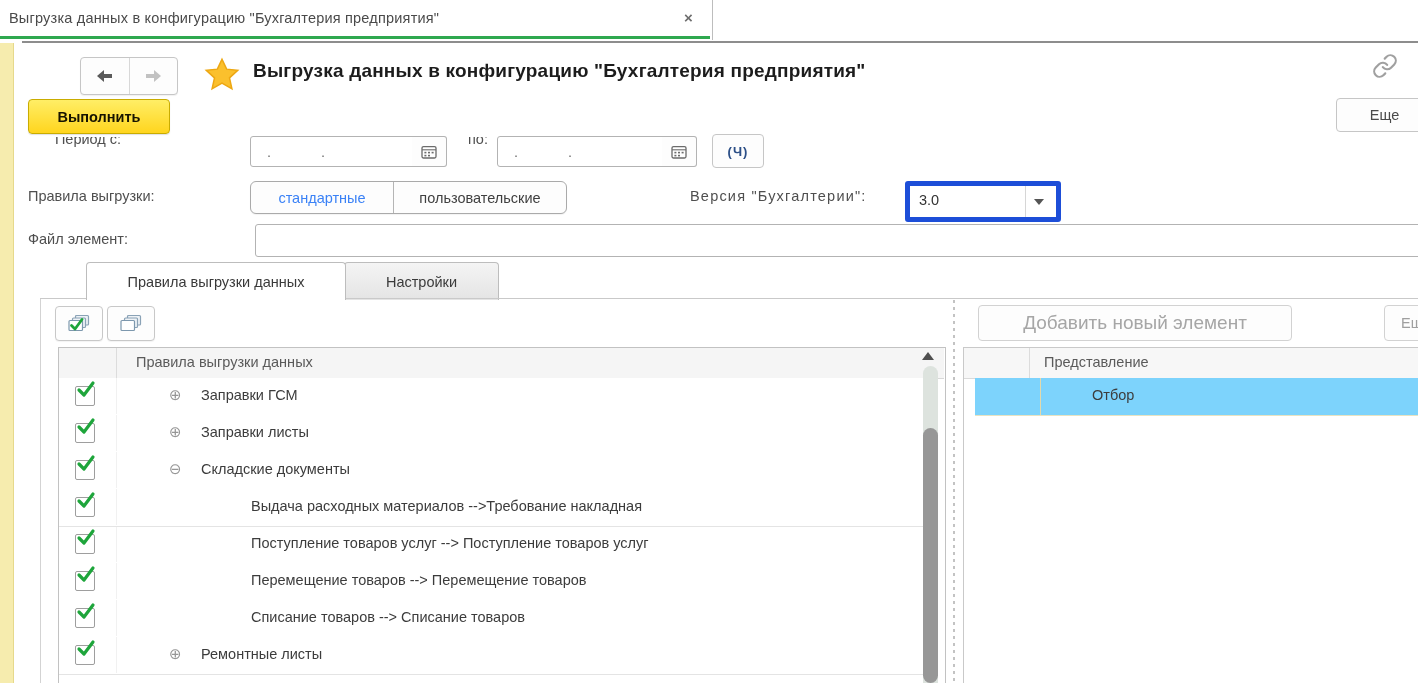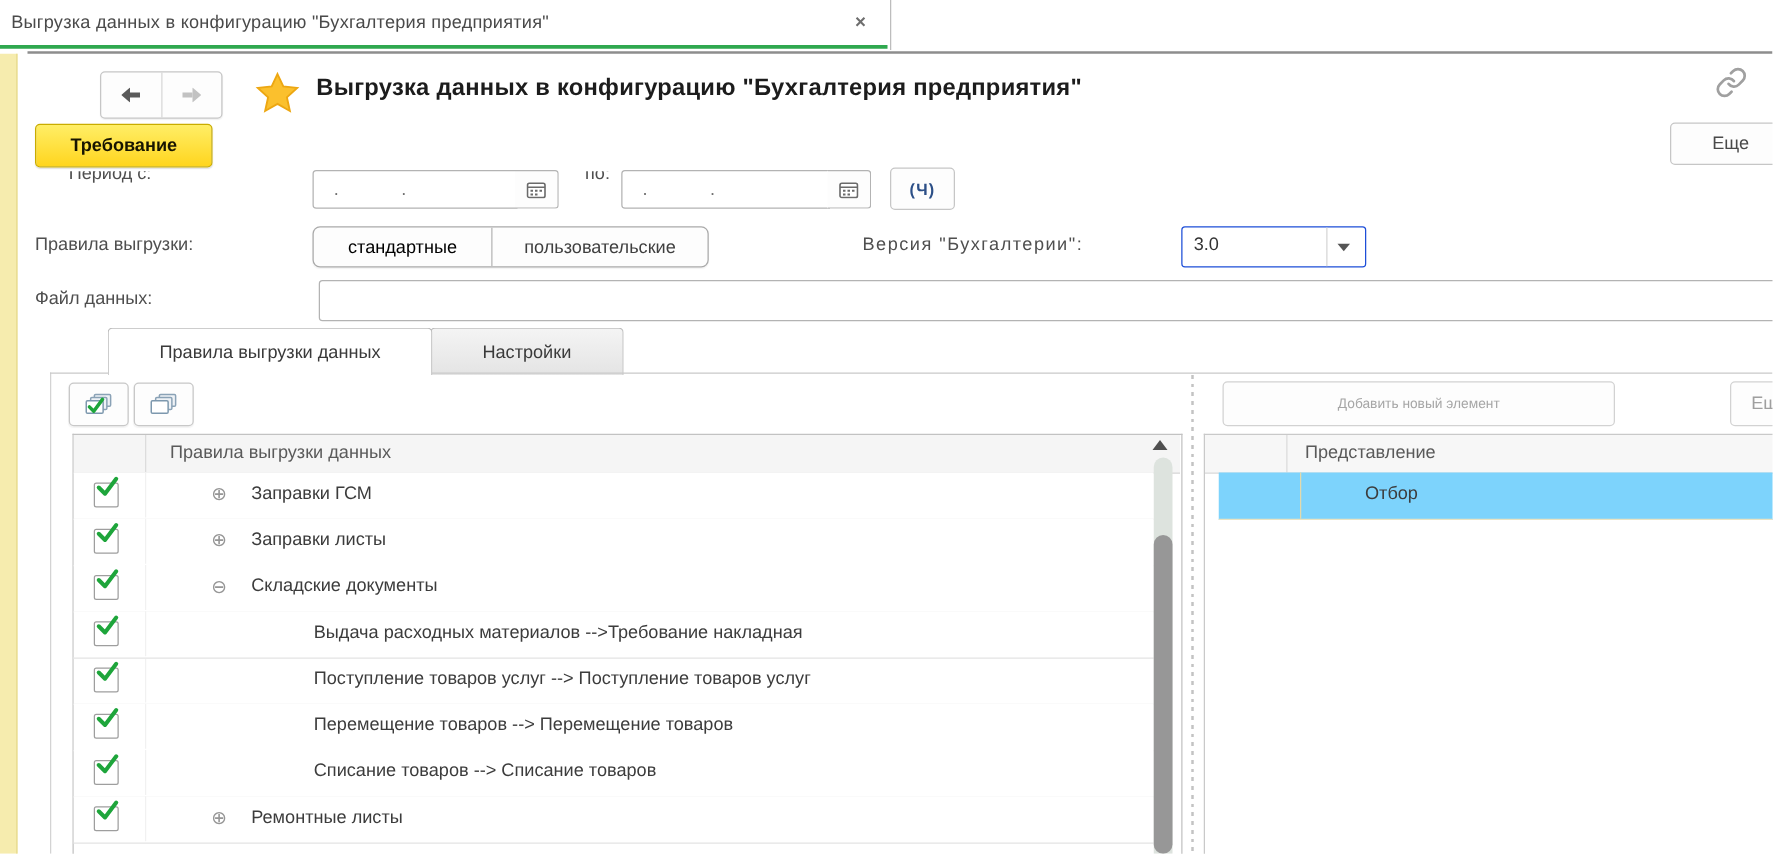--- a/index.html
+++ b/index.html
@@ -41,23 +41,23 @@
   
   .lbl{font-size:14.5px;color:#4f4f4f;white-space:nowrap;}
   .clip{overflow:hidden;height:15px;text-align:center;}
   .clip > span{display:block;margin-top:-6px;}
   .field{background:#fff;border:1px solid #b3b3b3;}
   .datefield{top:136px;height:29px;border-radius:3px 0 0 3px;font-size:14.5px;color:#6f6f6f;display:flex;align-items:center;padding-left:16px;word-spacing:46px;}
   .calbtn{top:136px;width:34px;height:29px;border:1px solid #b3b3b3;border-left:none;border-radius:0 3px 3px 0;background:#fdfdfd;display:flex;align-items:center;justify-content:center;}
   .perbtn{left:712px;top:134px;width:50px;height:32px;background:#fdfdfd;border:1px solid #c6c6c6;border-radius:4px;display:flex;align-items:center;justify-content:center;font-size:13px;font-weight:bold;color:#2c4f87;letter-spacing:1px;}
   .seg{left:250px;top:181px;height:31px;border:1px solid #aaaaaa;border-radius:6px;background:#fdfdfd;display:flex;overflow:hidden;box-shadow:0 1px 1px rgba(0,0,0,.05);}
   .seg > div{display:flex;align-items:center;justify-content:center;font-size:14.5px;}
-  .seg-sel{color:#000000;width:142px;}
+  .seg-sel{color:#3b82f6;width:142px;}
   .seg-unsel{color:#3f3f3f;width:172px;border-left:1px solid #b5b5b5;}
-  .combo{left:945px;top:181px;width:146px;height:31px;border:1px solid #1d4ed8;border-radius:3px;background:#fff;}
+  .combo{left:905px;top:181px;width:146px;height:31px;border:5px solid #1d4ed8;border-radius:3px;background:#fff;}
   .combo .val{left:9px;top:6px;font-size:14.5px;color:#333;}
   .combo .sep{left:115px;top:0;width:1px;height:31px;background:#d6d6d6;}
   .combo .arr{left:124px;top:13px;width:0;height:0;border-left:5px solid transparent;border-right:5px solid transparent;border-top:6px solid #555;}
   .filefield{left:255px;top:224px;width:1170px;height:31px;border:1px solid #b3b3b3;border-radius:3px;background:#fff;}
 
   
   .ptab{top:262px;height:37px;display:flex;align-items:center;justify-content:center;font-size:14.5px;color:#3a3a3a;}
   .ptab-active{left:86px;width:258px;background:#fff;border:1px solid #bdbdbd;border-bottom:none;border-radius:4px 4px 0 0;z-index:3;}
   .ptab-idle{left:344px;width:153px;background:linear-gradient(#f4f4f4,#e4e4e4);border:1px solid #bdbdbd;border-bottom:none;border-radius:4px 4px 0 0;z-index:1;}
   .page-top-border{left:40px;top:298px;width:1378px;height:1px;background:#c9c9c9;z-index:2;}
@@ -85,21 +85,21 @@
   .scr-track{left:923px;top:366px;width:15px;height:317px;background:#dde3de;border-radius:8px 8px 0 0;}
   .scr-thumb{left:0;top:62px;width:15px;height:255px;background:#979797;border-radius:8px;}
 
   
   .splitter{left:951px;top:300px;width:5px;height:383px;
     background:repeating-linear-gradient(#c3c3c3 0 3px,#ffffff 3px 7px);
     background-size:2px 100%;background-repeat:no-repeat;background-position:center;}
 
   
   .btn-add{left:978px;top:305px;width:312px;height:34px;background:#fdfdfd;border:1px solid #d2d2d2;border-radius:4px;
-    display:flex;align-items:center;justify-content:center;font-size:11px;color:#a6a6a6;}
+    display:flex;align-items:center;justify-content:center;font-size:19px;color:#a6a6a6;}
   .btn-more-right{left:1384px;top:305px;width:90px;height:34px;background:#fdfdfd;border:1px solid #d2d2d2;border-radius:4px;
     display:flex;align-items:center;padding-left:16px;font-size:14.5px;color:#9f9f9f;}
   .rtable{left:963px;top:347px;width:455px;height:336px;border-top:1px solid #c9c9c9;border-left:1px solid #c9c9c9;background:#fff;}
   .rthead{left:0;top:0;width:455px;height:30px;background:#f7f7f7;border-bottom:1px solid #dadada;}
   .rthead .cdiv{left:65px;top:0;width:1px;height:30px;background:#dcdcdc;}
   .rthead .htext{left:80px;top:6px;font-size:14.5px;color:#5a5a5a;}
   .rrow-sel{left:11px;top:30px;width:455px;height:37px;background:#7dd3fc;border-bottom:1px solid #e9e3c2;}
   .rrow-sel .cdiv{left:65px;top:0;width:1px;height:37px;background:#e3d9ab;}
   .rrow-sel .rtext{left:117px;}
 </style>
@@ -136,21 +136,21 @@
   </svg>
 </div>
 <div class="abs title">Выгрузка данных в конфигурацию "Бухгалтерия предприятия"</div>
 <div class="abs linkicon">
   <svg width="26" height="26" viewBox="0 0 24 24" fill="none" stroke="#a0a0a0" stroke-width="2" stroke-linecap="round">
     <path d="M10 13a5 5 0 0 0 7.54.54l3-3a5 5 0 0 0-7.07-7.07l-1.72 1.71"></path>
     <path d="M14 11a5 5 0 0 0-7.54-.54l-3 3a5 5 0 0 0 7.07 7.07l1.71-1.71"></path>
   </svg>
 </div>
 
-<div class="abs btn-exec">Требование</div>
+<div class="abs btn-exec">Выполнить</div>
 <div class="abs btn-more-top">Еще</div>
 
 <div class="abs clip lbl" style="left:28px;top:137px;width:120px;">
   <span>Период с:</span>
 </div>
 <div class="abs field datefield" style="left:250px;width:146px;">. .</div>
 <div class="abs calbtn" style="left:412px;">
   <svg width="16" height="14" viewBox="0 0 16 14">
     <rect x="1" y="1.6" width="14" height="11.4" rx="1.5" fill="#fff" stroke="#6b6b6b" stroke-width="1.3"></rect>
     <line x1="1" y1="4.8" x2="15" y2="4.8" stroke="#6b6b6b" stroke-width="1.1"></line>
@@ -185,21 +185,21 @@
   <div class="seg-sel">стандартные</div>
   <div class="seg-unsel">пользовательские</div>
 </div>
 <div class="abs lbl" style="left:690px;top:188px;letter-spacing:1.2px;">Версия "Бухгалтерии":</div>
 <div class="abs combo">
   <span class="abs val">3.0</span>
   <div class="abs sep"></div>
   <div class="abs arr"></div>
 </div>
 
-<div class="abs lbl" style="left:28px;top:231px;">Файл данных:</div>
+<div class="abs lbl" style="left:28px;top:231px;">Файл элемент:</div>
 <div class="abs filefield"></div>
 
 <div class="abs ptab ptab-active">Правила выгрузки данных</div>
 <div class="abs ptab ptab-idle">Настройки</div>
 <div class="abs page-top-border"></div>
 <div class="abs page-left-border"></div>
 
 <div class="abs tbtn" style="left:55px;">
   <svg width="26" height="20" viewBox="0 0 26 20">
     <rect x="9.5" y="1.5" width="13" height="9.5" rx="1" fill="#eef2f6" stroke="#8aa2b6" stroke-width="1.2"></rect>

